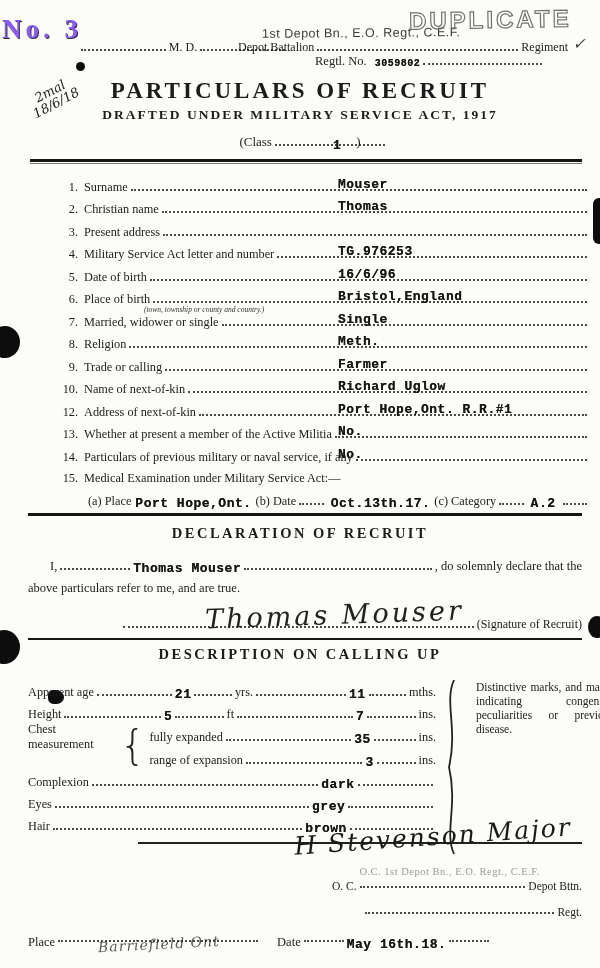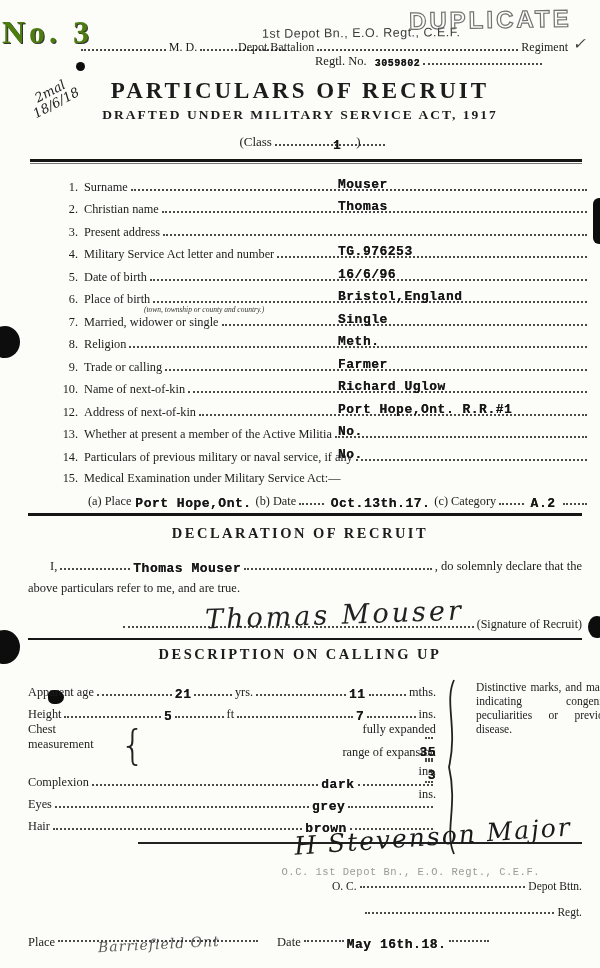--- a/index.html
+++ b/index.html
@@ -12,22 +12,22 @@
   
   .leader{flex:1 1 auto;border-bottom:2px dotted #4a4a4a;margin:0 3px 4px 3px;min-width:8px;}
   .typed{font-family:"Liberation Mono","DejaVu Sans Mono",monospace;font-weight:bold;
          font-size:13px;letter-spacing:.5px;color:#161616;white-space:nowrap;
          text-shadow:0 0 .6px #333;}
   .rule{background:#161616;}
   .cursive{font-family:"DejaVu Serif",serif;font-style:italic;color:#222;}
 
   
   .hdr{position:relative;padding-top:12px;height:64px;}
-  .form-no{position:absolute;left:2px;top:14px;font-size:32px;font-weight:bold;
-           letter-spacing:4px;color:#4d7c0f;text-shadow:1px 1px 0 #333;}
+  .form-no{position:absolute;left:2px;top:14px;font-size:27px;font-weight:bold;
+           letter-spacing:4px;color:#8b5cf6;text-shadow:1px 1px 0 #333;}
   .md-line{position:absolute;left:78px;top:40px;width:210px;display:flex;align-items:flex-end;font-size:12px;}
   .unit-stamp{position:absolute;left:262px;top:26px;font-size:12.5px;color:#3c3c3c;
               font-family:"Liberation Sans",sans-serif;letter-spacing:.5px;transform:rotate(-.5deg);}
   .bn-line{position:absolute;left:238px;top:40px;width:330px;display:flex;align-items:flex-end;font-size:12px;}
   .dup{position:absolute;right:28px;top:6px;font-family:"Liberation Sans",sans-serif;
        font-size:24px;font-weight:bold;letter-spacing:3px;color:transparent;
        -webkit-text-stroke:1.2px #5a5a5a;transform:rotate(-1deg);opacity:.85;}
   .chk{position:absolute;right:14px;top:34px;font-size:16px;color:#444;font-style:italic;}
   .regtl{position:absolute;right:55px;top:54px;display:flex;align-items:flex-end;font-size:12.5px;width:230px;}
   .regtl .typed{font-size:10px;}
@@ -66,32 +66,32 @@
   
   .desc-head{text-align:center;margin-top:6px;font-size:14.5px;font-weight:bold;letter-spacing:2.5px;}
   .desc-wrap{position:relative;margin:8px 0 0 28px;}
   .desc-left{width:408px;margin-top:15px;}
   .drow{display:flex;align-items:flex-end;height:22px;font-size:12.3px;}
   .drow .typed{position:relative;top:2px;}
   .chest{display:flex;align-items:flex-start;height:46px;font-size:12.3px;}
   .chest-label{width:92px;line-height:15px;}
   .chest-brace{font-size:40px;font-weight:300;color:#222;margin-right:4px;font-family:"DejaVu Sans",sans-serif;}
   .chest-rows{flex:1;}
-  .chest-rows .drow{height:23px;flex-direction:column;}
+  .chest-rows .drow{height:23px;}
   .marks-note{position:absolute;left:448px;top:2px;width:138px;font-size:11.5px;
               line-height:14px;text-align:justify;color:#222;}
   .marks-brace{position:absolute;left:412px;top:0;}
 
   
   .botrule{margin:8px 18px 0 138px;height:1.5px;background:#222;}
   .officer{position:relative;height:58px;}
   .sig-officer{position:absolute;right:28px;top:-22px;font-size:25px;letter-spacing:2px;
                transform:rotate(-4deg);white-space:nowrap;color:#1a1a1a;}
   .oc-stamp{position:absolute;right:60px;top:22px;font-size:10.5px;color:#9a9a9a;
-            font-family:Liberation Mono, monospace;letter-spacing:.5px;}
+            font-family:Liberation Serif, serif;letter-spacing:.5px;}
   .oc-line{position:absolute;right:18px;top:30px;width:250px;display:flex;align-items:flex-end;font-size:11.5px;height:18px;}
   .regt-line{position:absolute;right:18px;top:58px;width:220px;display:flex;align-items:flex-end;font-size:11.5px;height:16px;}
   .placedate{display:flex;align-items:center;margin:30px 60px 0 28px;font-size:12.5px;height:22px;position:relative;}
   .placedate .typed{position:relative;top:2px;}
   .place-scribble{position:absolute;left:70px;bottom:2px;font-size:14px;transform:rotate(-3deg);
                   opacity:.75;letter-spacing:1px;}
 
   
   .blot{position:absolute;background:#0d0d0d;border-radius:50%;}
 </style>

